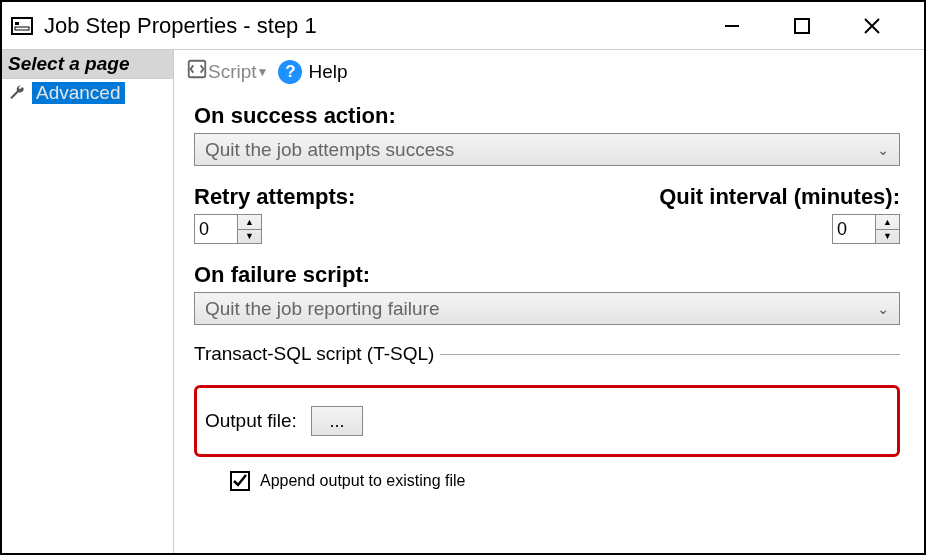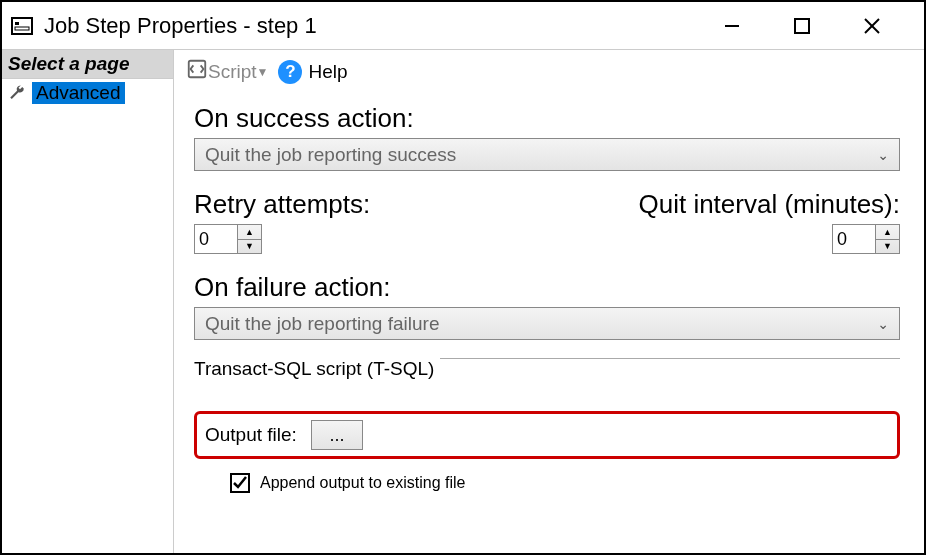--- a/index.html
+++ b/index.html
@@ -63,21 +63,21 @@
     padding: 3px 6px;
     gap: 6px;
     font-size: 19px;
     cursor: default;
   }
   .sidebar-item .wrench {
     width: 18px; height: 18px;
   }
   .sidebar-item .label.selected {
     background: #0078d7;
-    color: #000000;
+    color: #e5e5e5;
     padding: 0 4px;
   }
   .content {
     flex: 1;
     padding: 0;
     overflow: hidden;
   }
   .toolbar {
     display: flex;
     align-items: center;
@@ -99,22 +99,23 @@
     background: #1e90ff;
     color: #fff;
     font-weight: bold;
     display: flex; align-items: center; justify-content: center;
     font-size: 17px;
   }
   .form {
     padding: 10px 24px 0 20px;
   }
   .form-label {
-    font-size: 26px;
+    font-size: 22px;
     margin-bottom: 4px;
+    font-weight: bold;
   }
   .dropdown {
     width: 100%;
     height: 33px;
     border: 1px solid #888;
     background: linear-gradient(#f4f4f4,#e4e4e4);
     display: flex;
     align-items: center;
     justify-content: space-between;
     padding: 0 10px;
@@ -153,34 +154,34 @@
   }
   .spinner .arrow {
     flex:1;
     display:flex;align-items:center;justify-content:center;
     font-size:9px;
   }
   .spinner .arrow:first-child{border-bottom:1px solid #888;}
   .fieldset-label {
     font-size: 19px;
     display:flex;
-    align-items:flex-start;
+    align-items:center;
     gap:6px;
-    margin-bottom: 31px;
+    margin-bottom: 20px;
     margin-top: 4px;
   }
   .fieldset-label .rule {
     flex:1;
     height:1px;
     background:#aaa;
   }
   .output-row {
     border: 3px solid #c00;
     border-radius: 6px;
-    padding: 6px 8px;
+    padding: 18px 8px;
     display: flex;
     align-items: center;
     gap: 14px;
     margin-bottom: 14px;
   }
   .output-row .lbl { font-size:19px; white-space:nowrap; }
   .output-row input[type=text] {
     flex:1;
     height:30px;
     border:1px solid #888;
@@ -268,21 +269,21 @@
       </div>
       <div class="help-btn">
         <span class="help-circle">?</span>
         <span>Help</span>
       </div>
     </div>
 
     <div class="form">
       <div class="form-label">On success action:</div>
       <div class="dropdown">
-        <span>Quit the job reporting success</span>
+        <span>Quit the job attempts success</span>
         <span class="chev">⌄</span>
       </div>
 
       <div class="row2">
         <div class="col">
           <div class="form-label">Retry attempts:</div>
           <div class="spinner">
             <input type="text" value="0" style="">
             <div class="arrows">
               <div class="arrow">▲</div>
@@ -295,21 +296,21 @@
           <div class="spinner">
             <input type="text" value="0" style="">
             <div class="arrows">
               <div class="arrow">▲</div>
               <div class="arrow">▼</div>
             </div>
           </div>
         </div>
       </div>
 
-      <div class="form-label">On failure action:</div>
+      <div class="form-label">On failure script:</div>
       <div class="dropdown">
         <span>Quit the job reporting failure</span>
         <span class="chev">⌄</span>
       </div>
 
       <div class="fieldset-label">
         <span>Transact-SQL script (T-SQL)</span>
         <span class="rule"></span>
       </div>
 

